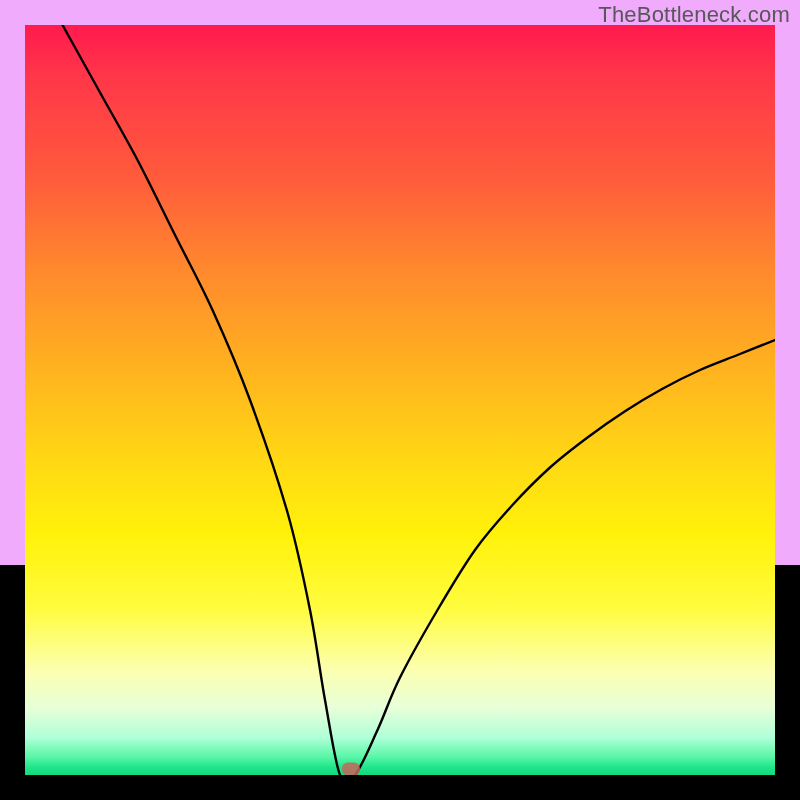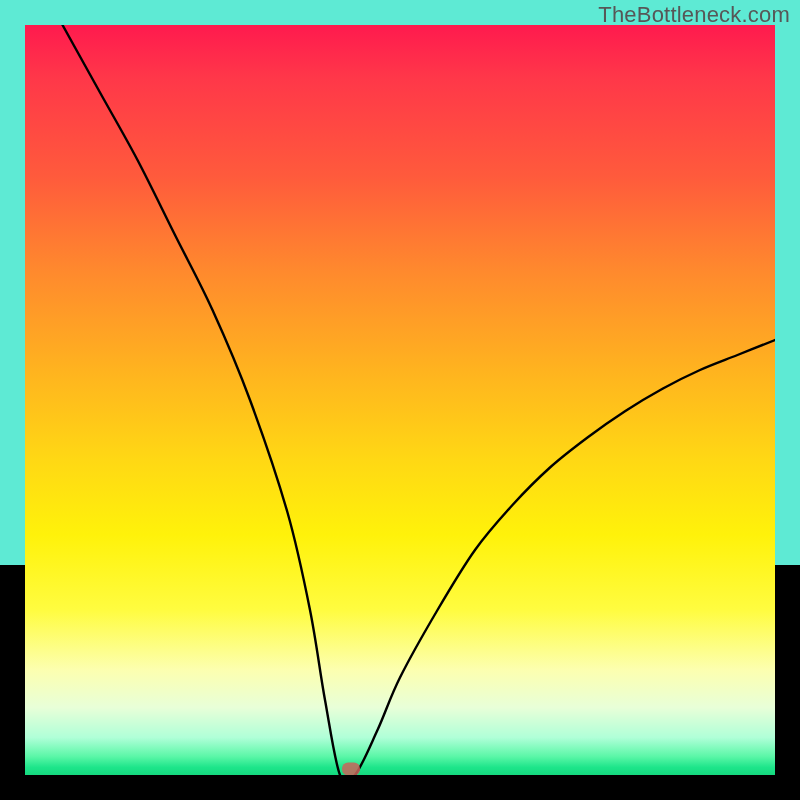--- a/index.html
+++ b/index.html
@@ -8,21 +8,21 @@
     width: 800px;
     height: 800px;
     overflow: hidden;
     background: #000;
     font-family: Arial, Helvetica, sans-serif;
   }
   .frame {
     position: relative;
     width: 800px;
     height: 565px;
-    background: #5eead4;
+    background: #f0abfc;
   }
   .watermark {
     position: absolute;
     top: 2px;
     right: 10px;
     color: #575757;
     font-size: 22px;
     font-weight: 500;
     letter-spacing: 0.2px;
     z-index: 10;

